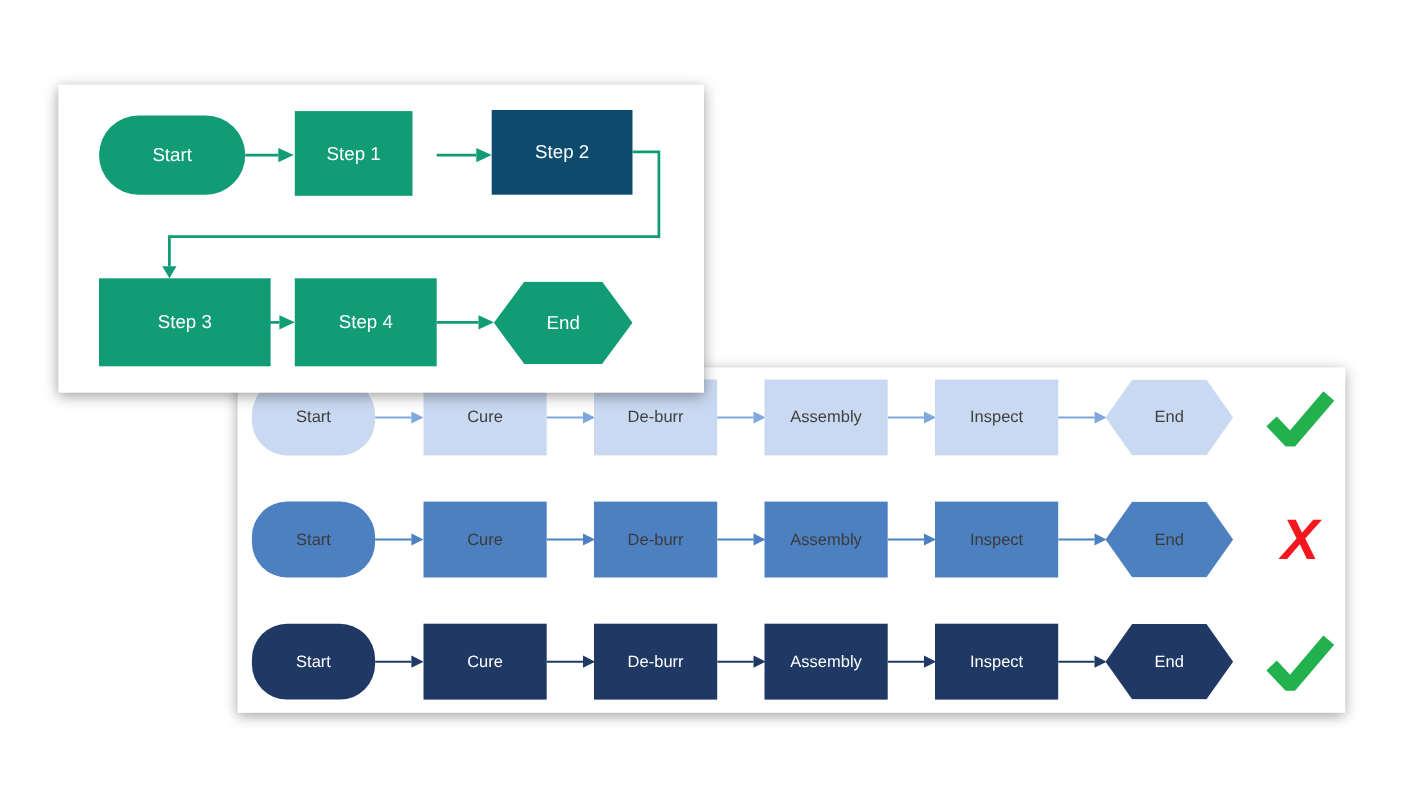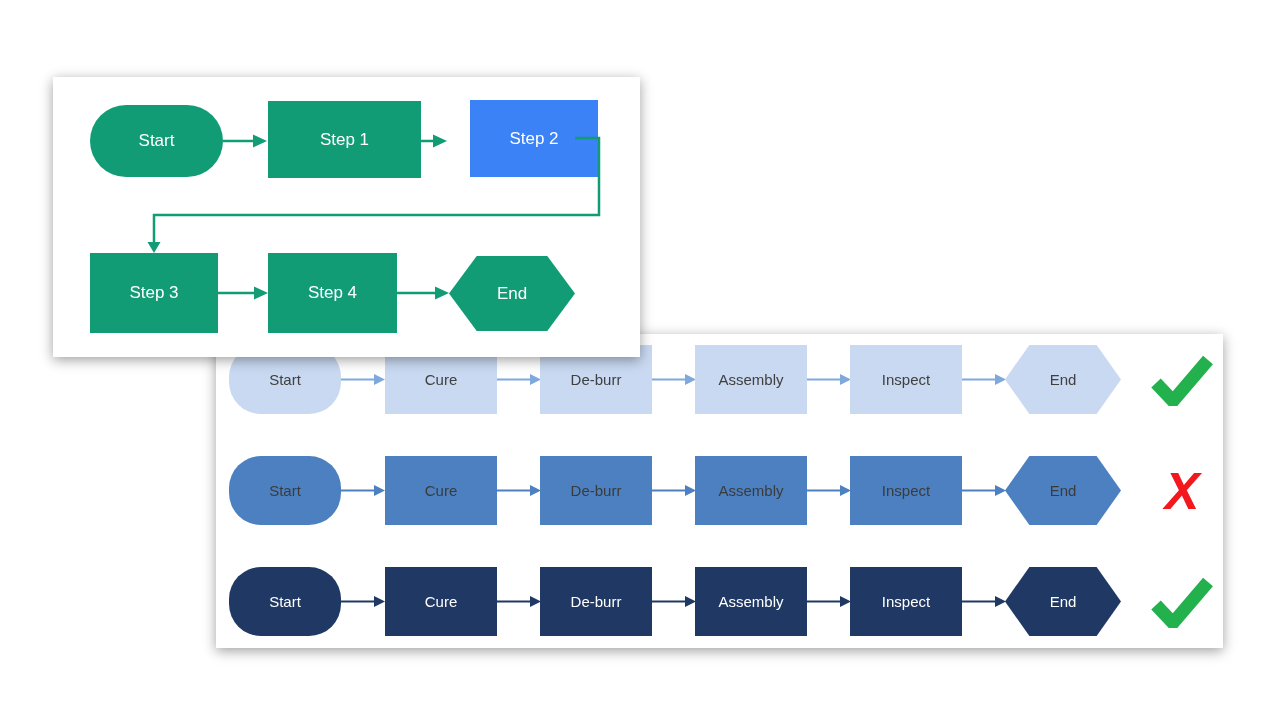--- a/index.html
+++ b/index.html
@@ -7,44 +7,44 @@
     width:1280px;height:720px;background:#ffffff;overflow:hidden;position:relative;
     font-family:"Liberation Sans","DejaVu Sans",sans-serif;
   }
   .panel{position:absolute;background:#ffffff;box-shadow:0 3px 12px rgba(0,0,0,0.38);}
   #panel1{left:53px;top:77px;width:587px;height:280px;z-index:2;}
   #panel2{left:216px;top:334px;width:1007px;height:314px;z-index:1;}
   .shape{position:absolute;display:flex;align-items:center;justify-content:center;box-sizing:border-box;}
   
   .g-shape{color:#ffffff;font-size:17px;}
   .g-stadium{left:37px;top:28px;width:133px;height:72px;border-radius:36px;}
-  .g-step1{left:215px;top:24px;width:153px;height:77px;}
+  .g-step1{left:215px;top:24px;width:107px;height:77px;}
   .g-step2{left:394px;top:23px;width:128px;height:77px;}
-  .g-step3{left:37px;top:176px;width:128px;height:80px;}
+  .g-step3{left:37px;top:176px;width:156px;height:80px;}
   .g-step4{left:215px;top:176px;width:129px;height:80px;}
   .g-hex{left:396px;top:179px;width:126px;height:75px;
          clip-path:polygon(22% 0,78% 0,100% 50%,78% 100%,22% 100%,0 50%);}
   #p1-connectors{position:absolute;left:0;top:0;pointer-events:none;}
   
   .p2row{position:absolute;left:0;width:100%;height:69px;}
   .p2-shape{font-size:15px;height:69px;width:112px;}
   .p2-stadium{border-radius:32px;}
   .p2-hex{width:116px;clip-path:polygon(21% 0,79% 0,100% 50%,79% 100%,21% 100%,0 50%);}
   .p2-arrow{position:absolute;top:28px;}
   .p2-mark{position:absolute;left:935px;top:0;width:62px;height:69px;
            display:flex;align-items:center;justify-content:center;}
   .cross-glyph{font-size:52px;font-weight:bold;font-style:italic;line-height:1;}
 </style>
 </head>
 <body>
 
 <div id="panel1" class="panel">
   <div class="shape g-shape g-stadium" style="background: rgb(17, 156, 118);">Start</div>
   <div class="shape g-shape g-step1" style="background: rgb(17, 156, 118);">Step 1</div>
-  <div class="shape g-shape g-step2" style="background: #3b82f6; margin-left: 23px;">Step 2</div>
+  <div class="shape g-shape g-step2" style="background: #0c4a6e;">Step 2</div>
   <div class="shape g-shape g-step3" style="background: rgb(17, 156, 118);">Step 3</div>
   <div class="shape g-shape g-step4" style="background: rgb(17, 156, 118); text-align: right;">Step 4</div>
   <div class="shape g-shape g-hex" style="background: rgb(17, 156, 118);">End</div>
   <svg id="p1-connectors" width="587" height="280">
       <g stroke="#119C76" stroke-width="2.5" fill="none">
      <line x1="170" y1="64" x2="200" y2="64"></line>
      <line x1="344" y1="64" x2="380" y2="64"></line>
      <polyline points="522,61 546,61 546,138 101,138 101,165"></polyline>
      <line x1="165" y1="216" x2="201" y2="216"></line>
      <line x1="344" y1="216" x2="382" y2="216"></line>

